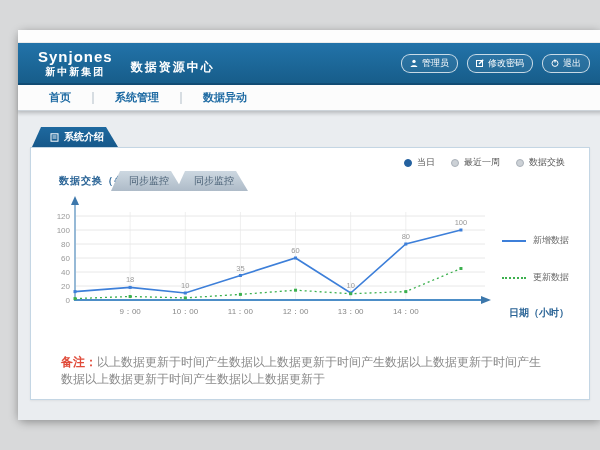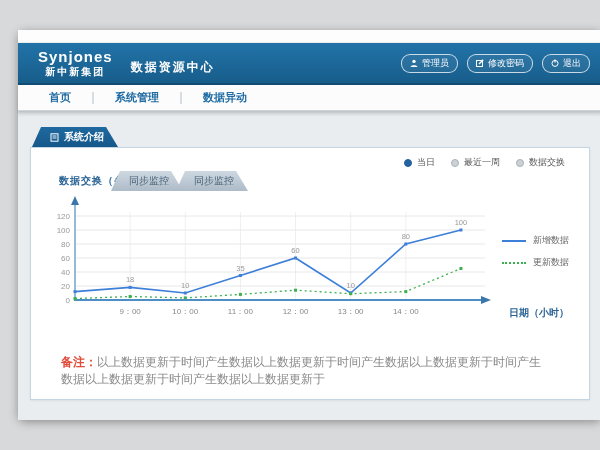--- a/index.html
+++ b/index.html
@@ -51,21 +51,21 @@
   .radio .dot { width:8px; height:8px; border-radius:50%; }
   .radio .dot.on  { background:#24619f; border:1px solid #24619f; }
   .radio .dot.off { background:#ccd1d6; border:1px solid #aab1b9; }
 
   .ylabel { position:absolute; left:28px; top:26px; font-size:10px; font-weight:bold; color:#2a6496; letter-spacing:1px; }
   .xlabel { position:absolute; left:478px; top:158px; font-size:10px; font-weight:bold; color:#2a6496; }
 
   .chart-wrap { position:absolute; left:14px; top:40px; }
 
   
-  .legend { position:absolute; right:20px; top:86px; display:flex; flex-direction:column; gap:9px; }
+  .legend { position:absolute; right:20px; top:86px; display:flex; flex-direction:column; gap:24px; }
   .legend-row { display:flex; align-items:center; gap:7px; font-size:9px; color:#666; }
   .sample { width:24px; height:0; }
   .sample.blue  { border-top:2px solid #3d7fd9; }
   .sample.green { border-top:2px dotted #3cb04e; }
 
   .note { position:absolute; left:30px; right:40px; top:206px; font-size:12px; color:#8a8a8a; line-height:1.4;font-family:Liberation Serif, serif; }
   .note .note-label { color:#e04b3a; font-weight:bold; }
 </style>
 </head>
 <body>

